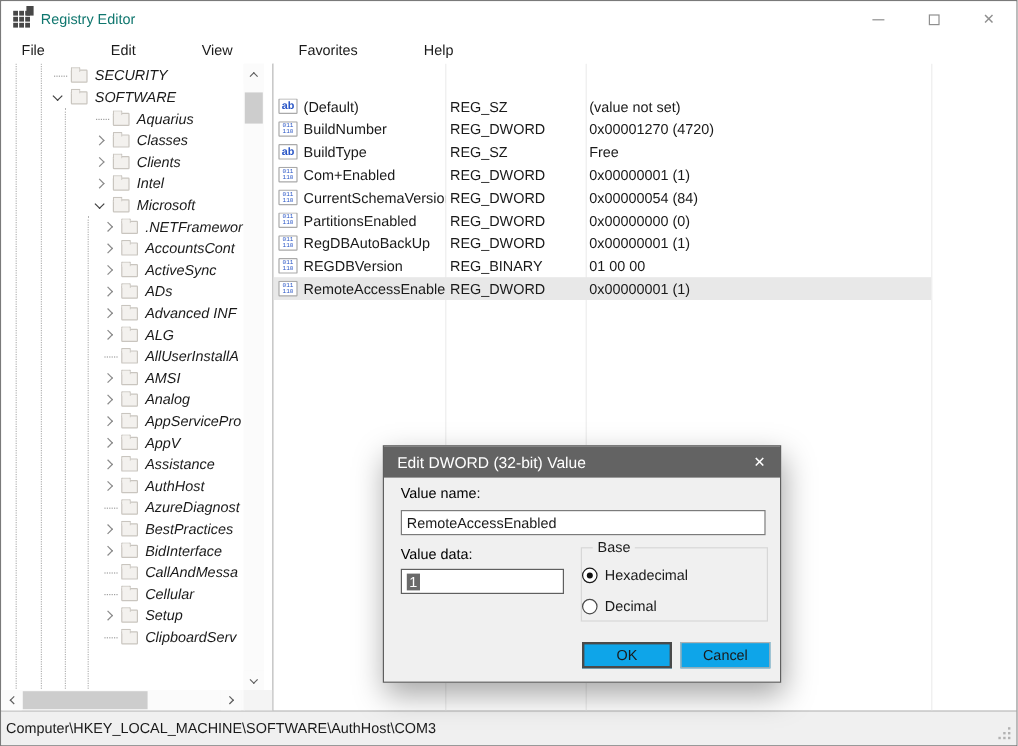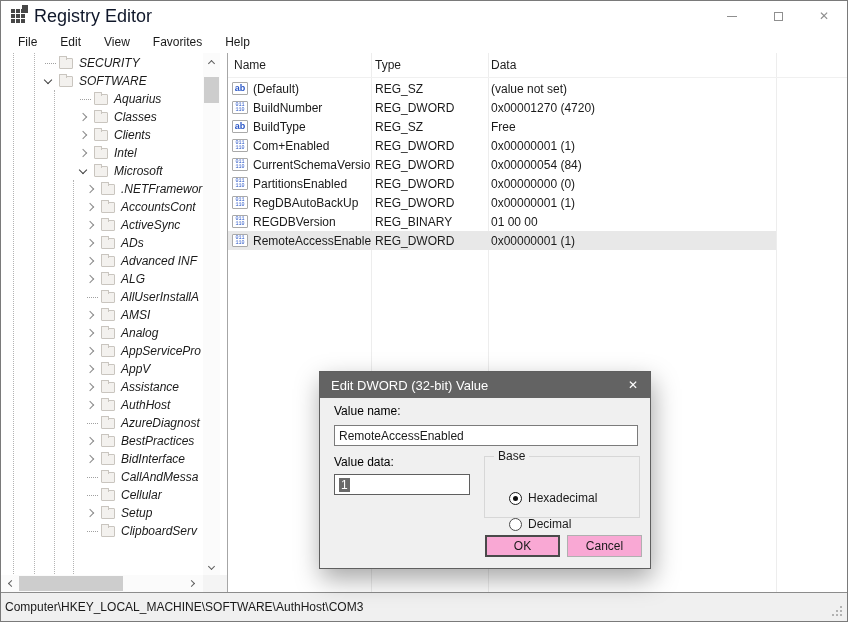--- a/index.html
+++ b/index.html
@@ -5,29 +5,29 @@
   * { margin:0; padding:0; box-sizing:border-box; }
   html,body { width:848px; height:622px; background:#d0d0d0; }
   body { font-family:"Liberation Sans","DejaVu Sans",sans-serif; font-size:12px; color:#1a1a1a; }
   #window { position:relative; width:848px; height:622px; background:#fff; border:1px solid #7a7a7a; overflow:hidden; }
 
   
   .titlebar { height:30px; display:flex; align-items:center; background:#fff; }
   .app-icon { position:relative; width:14px; height:14px; margin:0 9px 0 10px; display:inline-grid; grid-template-columns:repeat(3,4px); grid-template-rows:repeat(3,4px); gap:1px; }
   .app-icon i { background:#474747; }
   .app-icon .spark { position:absolute; top:-4px; right:-3px; font-size:7px; color:#474747; font-style:normal; }
-  .title-text { color:#0f172a; font-size:18px; }
+  .title-text { color:#0f766e; font-size:12px; }
   .win-controls { margin-left:auto; display:flex; height:30px; }
   .win-btn { width:46px; height:30px; display:flex; align-items:center; justify-content:center; }
   .glyph-min { width:10px; border-top:1px solid #8f8f8f; }
   .glyph-max { width:9px; height:9px; border:1px solid #8f8f8f; }
   .glyph-close { color:#8f8f8f; font-size:12px; line-height:1; }
 
   
-  .menubar { height:22px; display:flex; align-items:center; background:#fff; padding-left:9px; }
+  .menubar { height:22px; display:flex; align-items:center; background:#fff; padding-left:9px;gap:32px; }
   .menu-item { padding:2px 8px; margin-right:7px; color:#1a1a1a; }
 
   
   .main { position:relative; height:540px; display:flex; border-bottom:1px solid #8c8c8c; }
   .left-pane { position:relative; width:227px; border-right:1px solid #a6a6a6; background:#fff; overflow:hidden; }
   .tree-area { position:absolute; left:0; top:0; width:203px; height:523px; overflow:hidden; }
   .guide { position:absolute; width:0; border-left:1px dotted #b4b4b4; }
 
   .tree-row { position:relative; height:18px; display:flex; align-items:center; white-space:nowrap; }
   .tree-row.lvl-0 { padding-left:40px; }
@@ -82,25 +82,25 @@
   .dlg-title { font-size:13px; padding-left:11px; }
   .dlg-close { margin-left:auto; width:34px; height:26px; display:flex; align-items:center; justify-content:center; color:#fff; font-size:12px; }
   .dlg-body { position:relative; height:171px; }
   .dlg-label { position:absolute; font-size:12px; color:#000; }
   .dlg-input { position:absolute; background:#fff; border:1px solid #7b7b7b; font-size:12px; display:flex; align-items:center; padding-left:4px; }
   #value-name-input { left:14px; top:27px; width:304px; height:21px; }
   #value-data-input { left:14px; top:76px; width:136px; height:21px; border-color:#5f5f5f; }
   .sel-text { background:#6a6a6a; color:#fff; padding:0 2px; line-height:14px; }
   .groupbox { position:absolute; left:164px; top:58px; width:156px; height:62px; border:1px solid #d7d7d7; }
   .groupbox-label { position:absolute; top:-8px; left:9px; background:#f0f0f0; padding:0 4px; font-size:12px; }
-  .radio-row { position:absolute; left:24px; display:flex; align-items:center;margin-top:19px; }
+  .radio-row { position:absolute; left:0; display:flex; align-items:center; }
   .radio-circle { width:13px; height:13px; border-radius:50%; background:#fff; border:1px solid #4a4a4a; margin-right:6px; position:relative; }
   .radio-circle.checked { border:1px solid #1a1a1a; }
   .radio-circle.checked::after { content:""; position:absolute; left:3px; top:3px; width:5px; height:5px; border-radius:50%; background:#111; }
-  .dlg-btn { position:absolute; top:137px; width:75px; height:22px; background:#f9a8d4; font-size:12px; display:flex; align-items:center; justify-content:center; }
+  .dlg-btn { position:absolute; top:137px; width:75px; height:22px; background:#0ea5e9; font-size:12px; display:flex; align-items:center; justify-content:center; }
   #ok-btn { left:165px; border:2px solid #4a4a4a; }
   #cancel-btn { left:247px; border:1px solid #b0b0b0; }
 
   
   .statusbar { position:relative; height:28px; background:#f0f0f0; display:flex; align-items:center; padding-left:4px; }
   .grip { position:absolute; right:4px; bottom:4px; width:11px; height:11px; }
   .grip i { position:absolute; width:2px; height:2px; background:#b2b2b2; }
 </style>
 </head>
 <body>
@@ -414,25 +414,20 @@
             <span class="sb-chev sb-right"></span>
           </span>
       </div>
       <div class="sb-corner"></div>
     </div>
 
     <div class="right-pane">
       <div class="col-line" style="left:143px;"></div>
       <div class="col-line" style="left:260px;"></div>
       <div class="col-line" style="left:548px;"></div>
-      <div class="list-header">
-        <span class="hdr-cell hdr-name">Name</span>
-        <span class="hdr-cell hdr-type">Type</span>
-        <span class="hdr-cell hdr-data">Data</span>
-      </div>
       <div class="list-rows" id="list-rows">
           <div class="list-row">
     <span class="cell name-cell">
       <span class="reg-icon string">ab</span>
       <span class="cell-text">(Default)</span>
     </span>
     <span class="cell type-cell">REG_SZ</span>
     <span class="cell data-cell">(value not set)</span>
   </div>
           <div class="list-row">

